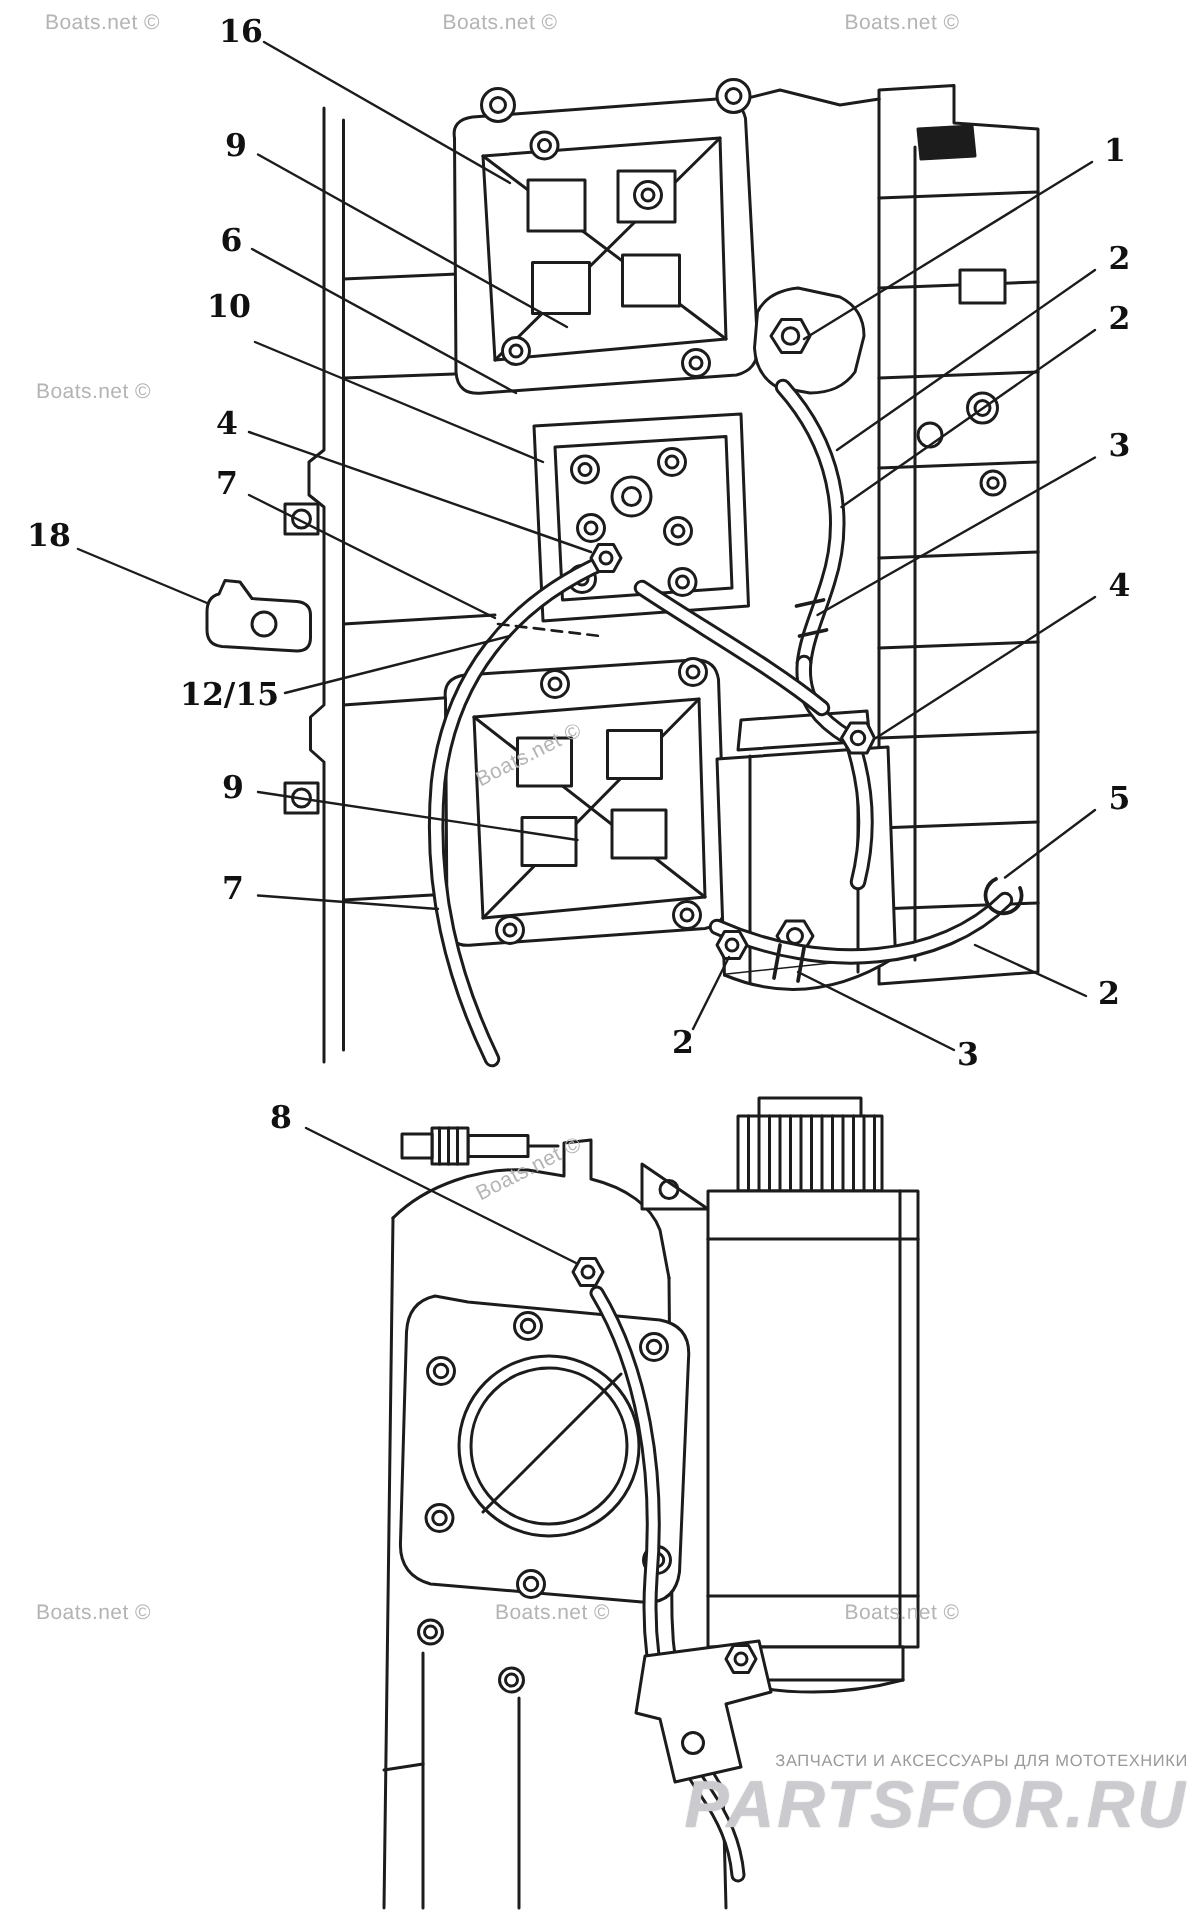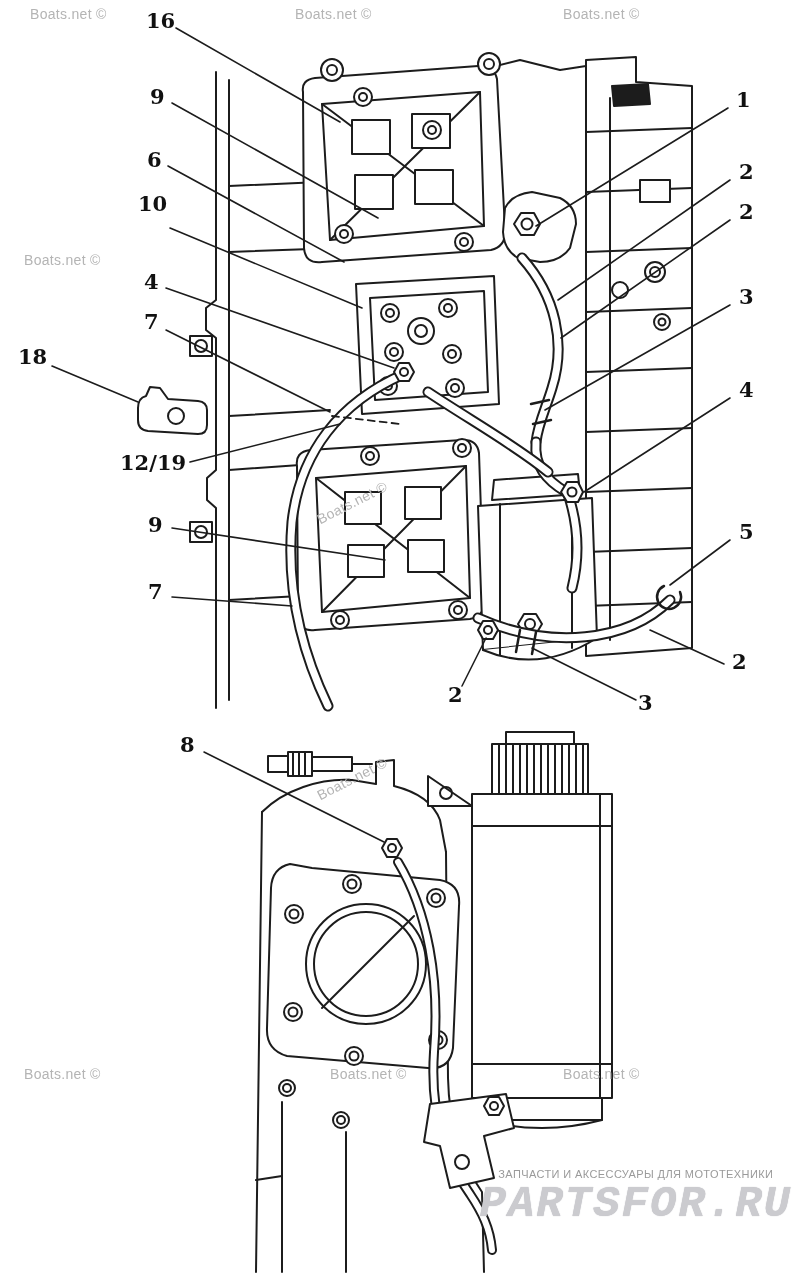--- a/index.html
+++ b/index.html
@@ -3,24 +3,24 @@
 <meta charset="utf-8">
 <style>
   html,body{margin:0;padding:0;background:#fff;}
   #page{position:relative;width:800px;height:1276px;background:#ffffff;overflow:hidden;
         font-family:"Liberation Sans", sans-serif;}
   .callout{position:absolute;font-family:"DejaVu Serif", serif;font-weight:700;
            font-size:21px;color:#111;line-height:1;white-space:nowrap;}
   .watermark{position:absolute;font-size:14px;color:#b4b4b4;white-space:nowrap;
              letter-spacing:.3px;}
   .wm-rot{transform:rotate(-27deg);transform-origin:left center;}
-  #footer{position:absolute;right:8px;top:1168px;text-align:center;}
+  #footer{position:absolute;right:8px;top:1168px;text-align:right;}
   #footer .tagline{font-size:11px;color:#9a9a9a;letter-spacing:.4px;margin-bottom:2px;}
   #footer .logo{font-size:44px;font-weight:700;font-style:italic;color:#cbcbcf;
-                letter-spacing:2px;line-height:1;text-shadow:0 0 1px #b3b3b8;font-family:Liberation Mono, monospace;}
+                letter-spacing:2px;line-height:1;text-shadow:0 0 1px #b3b3b8;}
   svg{position:absolute;left:0;top:0;}
 </style>
 </head>
 <body>
 
 <div id="page">
 
   <svg width="800" height="1276" viewBox="0 0 800 1276">
     <g stroke="#1c1c1c" fill="none" stroke-width="2" stroke-linecap="round" stroke-linejoin="round">
 
@@ -259,21 +259,21 @@
   <span class="watermark" style="left:330px;top:1066px;">Boats.net ©</span>
   <span class="watermark" style="left:563px;top:1066px;">Boats.net ©</span>
 
   <div class="callout" style="left:146px;top:10px;">16</div>
   <div class="callout" style="left:150px;top:86px;">9</div>
   <div class="callout" style="left:147px;top:149px;">6</div>
   <div class="callout" style="left:138px;top:193px;">10</div>
   <div class="callout" style="left:144px;top:271px;">4</div>
   <div class="callout" style="left:144px;top:311px;">7</div>
   <div class="callout" style="left:18px;top:346px;">18</div>
-  <div class="callout" style="left:120px;top:452px;">12/19</div>
+  <div class="callout" style="left:120px;top:452px;">12/15</div>
   <div class="callout" style="left:148px;top:514px;">9</div>
   <div class="callout" style="left:148px;top:581px;">7</div>
   <div class="callout" style="left:180px;top:734px;">8</div>
   <div class="callout" style="left:736px;top:89px;">1</div>
   <div class="callout" style="left:739px;top:161px;">2</div>
   <div class="callout" style="left:739px;top:201px;">2</div>
   <div class="callout" style="left:739px;top:286px;">3</div>
   <div class="callout" style="left:739px;top:379px;">4</div>
   <div class="callout" style="left:739px;top:521px;">5</div>
   <div class="callout" style="left:732px;top:651px;">2</div>

